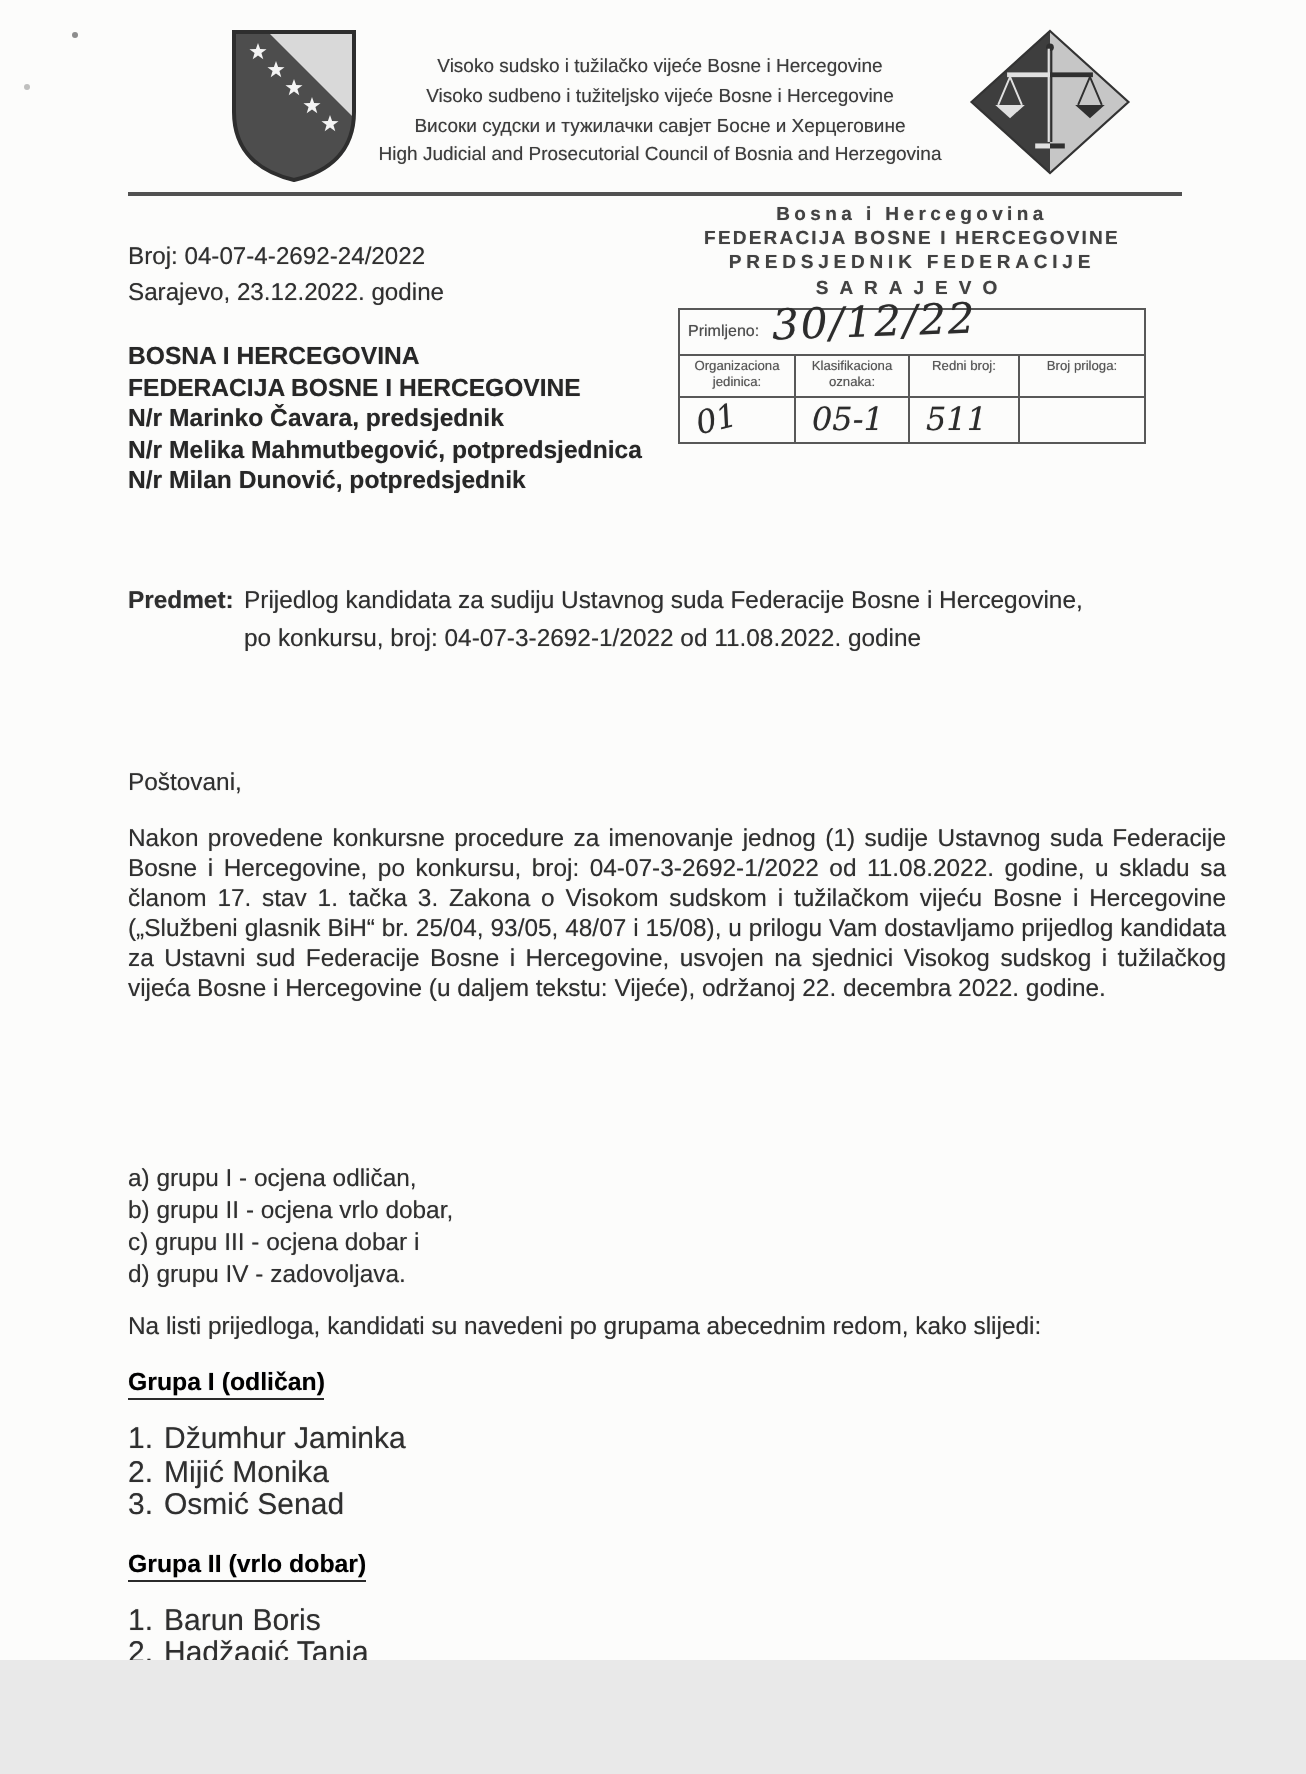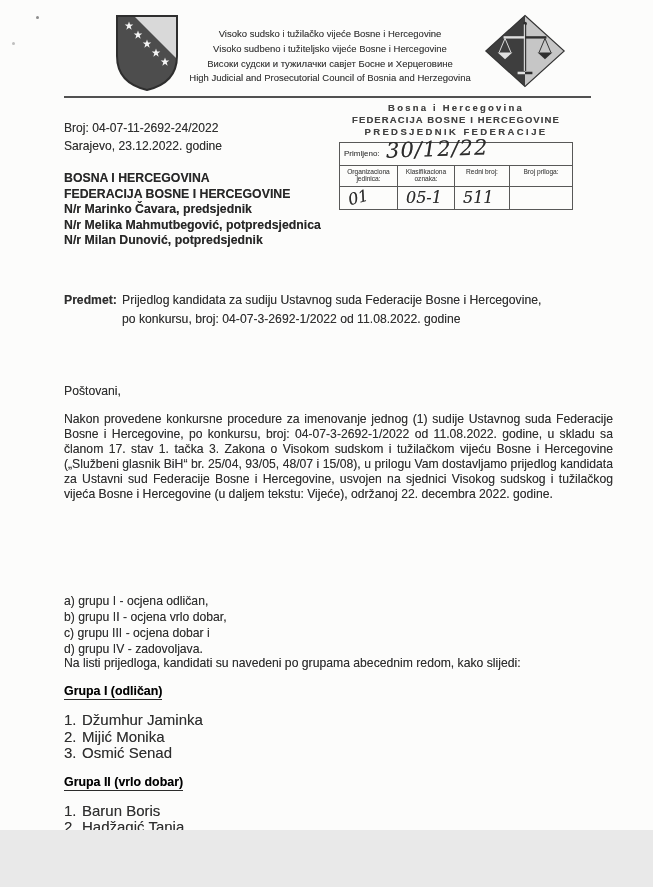--- a/index.html
+++ b/index.html
@@ -50,21 +50,21 @@
           font-size:12.3px; line-height:15.6px; color:#272727; }
 
   .subject { position:absolute; left:64px; top:291px; width:552px;
              font-size:12.2px; line-height:18.6px; display:flex; }
   .subj-label { font-weight:bold; width:58px; flex:none; }
 
   .salutation { position:absolute; left:64px; top:384px; font-size:12.2px; }
   .para { position:absolute; left:64px; width:549px; font-size:12.2px; }
   .p1 { top:412px; line-height:15px;  text-align:justify; }
   .p2 { top:532px; line-height:16px;  text-align:justify; }
-  .abclist { position:absolute; left:64px; top:581px; font-size:12.2px; line-height:16.1px;margin-top:12px; }
+  .abclist { position:absolute; left:64px; top:581px; font-size:12.2px; line-height:16.1px; }
   .p3 { top:655px; line-height:16px; }
 
   .gheading { position:absolute; left:64px; font-size:12.4px; font-weight:bold; color:#000000; }
   .gheading span { border-bottom:1.6px solid #2b2b2b; padding-bottom:1px; }
   .g1 { top:684px; }
   .g2 { top:775px;text-align:center; }
   .memberlist { position:absolute; left:64px; font-size:15px; }
   .m1 { top:712px; line-height:16.6px; }
   .m2 { top:803px; line-height:15.7px; }
   .member .num { display:inline-block; width:18px; }
@@ -115,28 +115,29 @@
       <path d="M18,52 H38 L28,61 Z" fill="#e0e0e0"></path>
       <path d="M72,52 H92 L82,61 Z" fill="#2f2f2f"></path>
       <rect x="45" y="78" width="10" height="3.4" fill="#e0e0e0"></rect>
       <rect x="55" y="78" width="10" height="3.4" fill="#2f2f2f"></rect>
     </svg>
   </div>
 
   <div class="hrule"></div>
 
   <div class="docinfo">
-    <div>Broj: 04-07-11-2692-24/2022</div>
+    <div>Broj: 04-07-4-2692-24/2022</div>
     <div>Sarajevo, 23.12.2022. godine</div>
   </div>
 
   <div class="stamp">
     <div class="sline sl1">Bosna i Hercegovina</div>
     <div class="sline sl2">FEDERACIJA BOSNE I HERCEGOVINE</div>
     <div class="sline sl3">PREDSJEDNIK FEDERACIJE</div>
+    <div class="sline sl4">SARAJEVO</div>
     <div class="stamp-table">
       <div class="strow1">
         <span class="plabel">Primljeno:</span>
         <span class="hand sdate">30/12/22</span>
       </div>
       <div class="strow2">
         <div class="cell">Organizaciona jedinica:</div>
         <div class="cell">Klasifikaciona oznaka:</div>
         <div class="cell">Redni broj:</div>
         <div class="cell">Broj priloga:</div>

